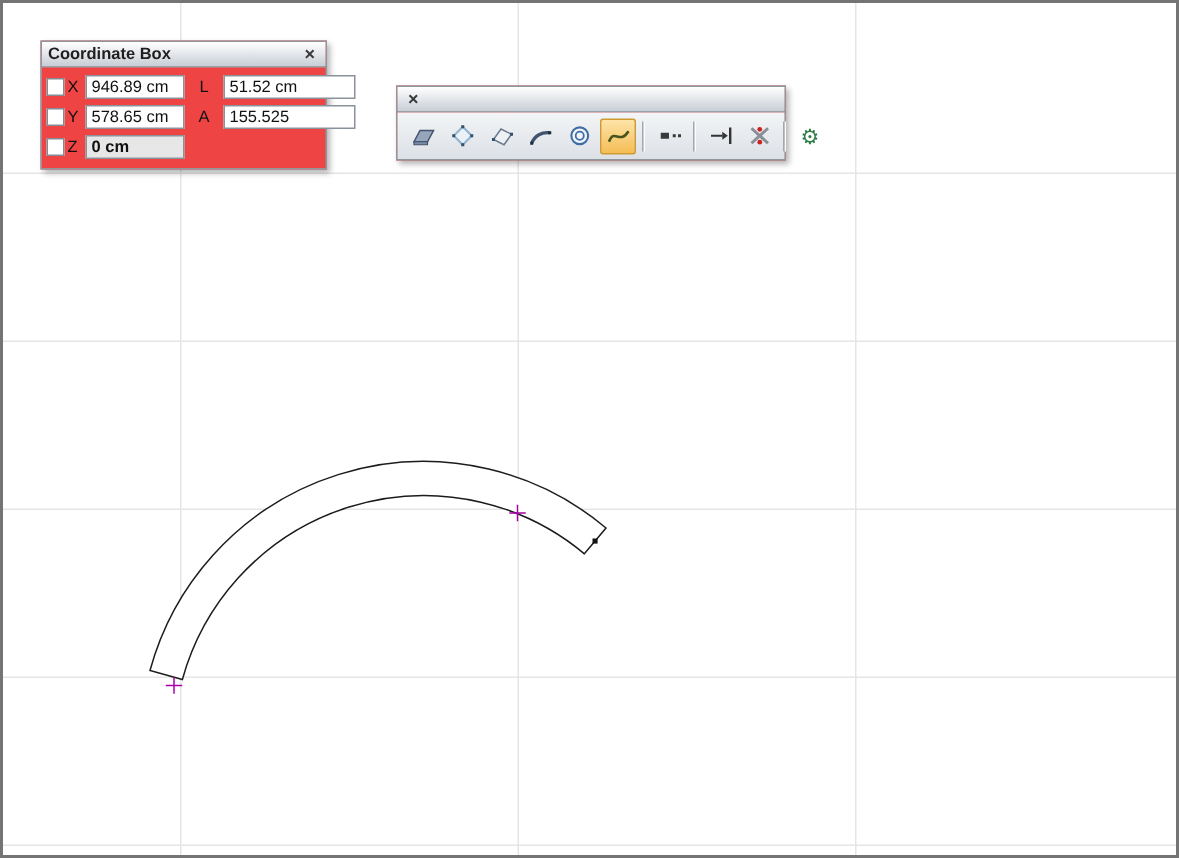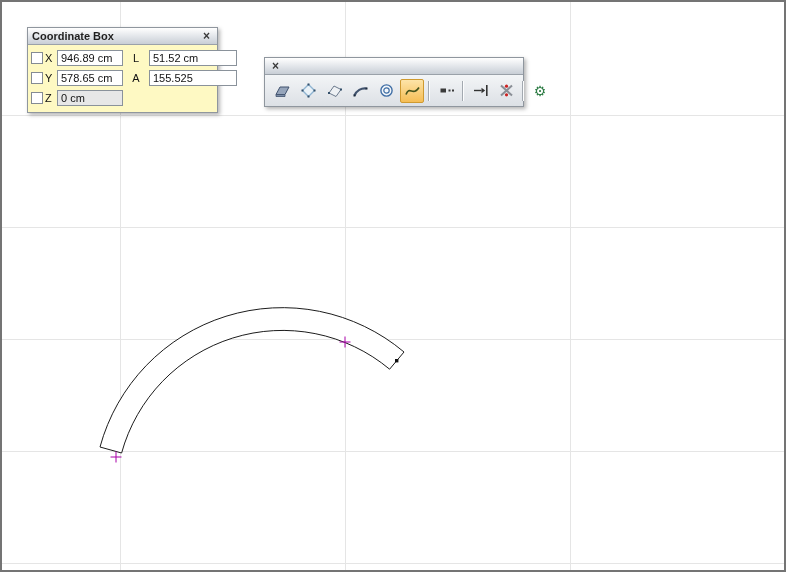--- a/index.html
+++ b/index.html
@@ -13,21 +13,21 @@
     font-family:"Liberation Sans", sans-serif;
     -webkit-font-smoothing:antialiased;
   }
 
   
   #canvas-svg { position:absolute; left:0; top:0; }
 
   
   .palette {
     position:absolute;
-    background:#fef9c3;
+    background:#ef4444;
     border:1px solid #8f969e;
     box-shadow:2px 2px 4px rgba(0,0,0,0.30);
     z-index:10;
   }
   .palette-titlebar {
     height:16px;
     background:linear-gradient(#ffffff,#c8ced6);
     border-bottom:1px solid #9aa1a9;
     display:flex; align-items:center;
     padding:0 4px;
@@ -48,21 +48,21 @@
   }
   .cb-axis { font-size:11px; color:#111; width:12px; flex:0 0 auto; }
   .cb-input {
     width:66px; height:16px; box-sizing:border-box;
     border:1px solid #8a929b; background:#fff;
     font-size:11px; font-family:inherit; padding:0 3px; color:#111;
     flex:0 0 auto;
   }
   .cb-pair-label { font-size:11px; color:#111; width:26px; text-align:center; flex:0 0 auto; }
   .cb-input.pair { width:88px; }
-  .cb-input.disabled { background:#e7e7e7; }
+  .cb-input.disabled { background:#e7e7e7;font-weight:bold; }
 
   
   #wall-toolbar { left:262px; top:55px; width:258px; }
   .wt-body {
     height:31px; display:flex; align-items:center; padding:0 4px;
     background:linear-gradient(#f3f5f7,#dce0e5);
   }
   .tool-btn {
     width:22px; height:22px; flex:0 0 auto;
     display:flex; align-items:center; justify-content:center;

